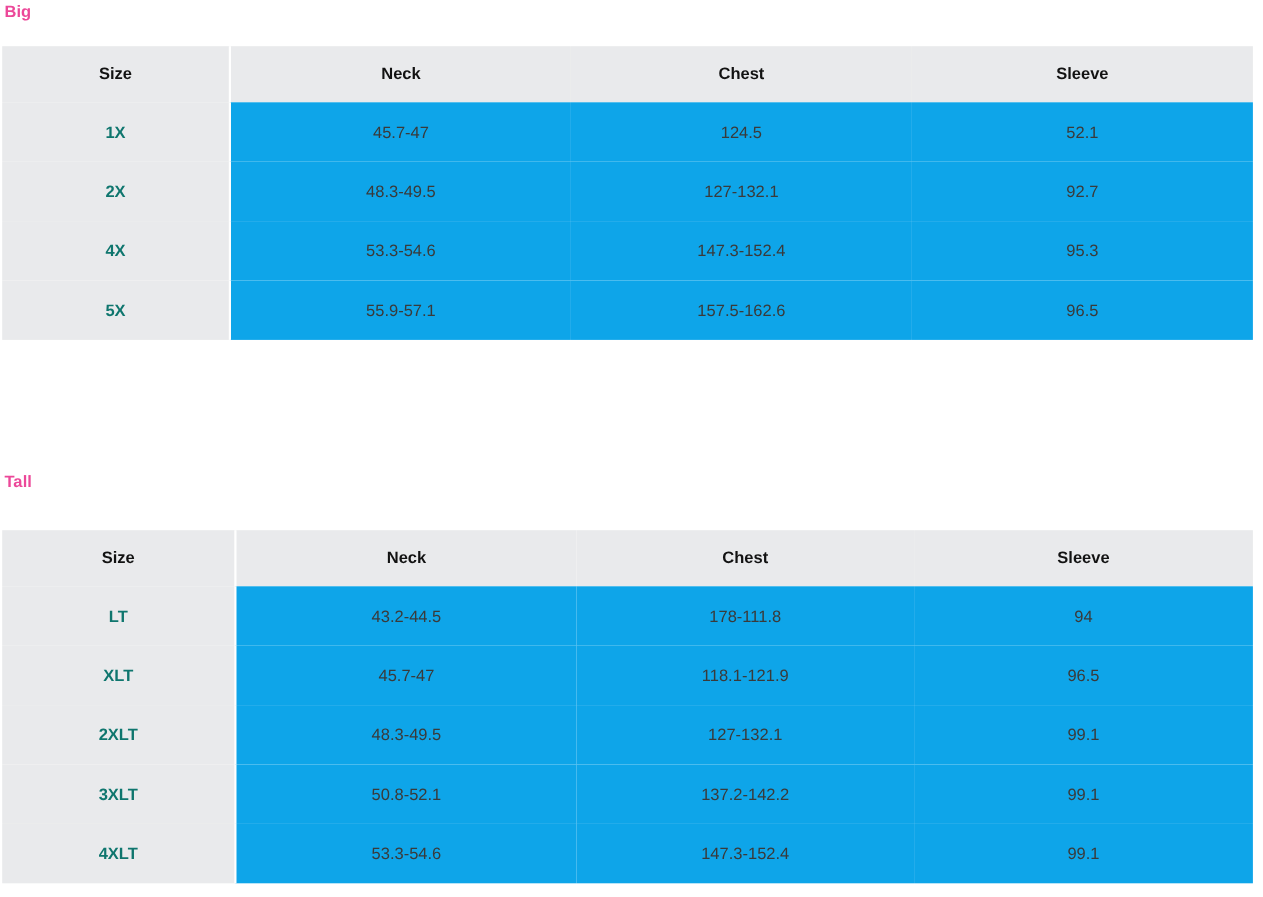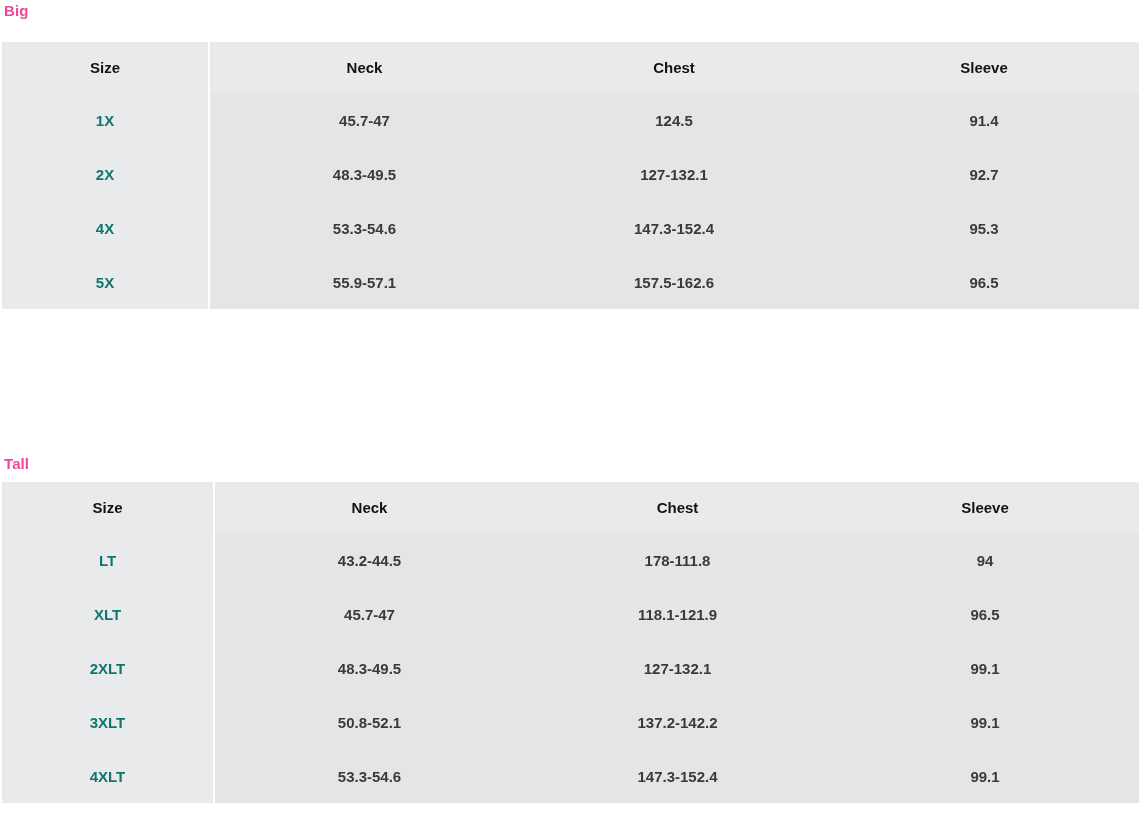--- a/index.html
+++ b/index.html
@@ -24,21 +24,21 @@
   .section-title {
     font-size: 15px;
     font-weight: bold;
     color: #ec4899;
     letter-spacing: 0.1px;
     position: absolute;
     left: 4px;
   }
 
   #title-big  { top: 2px; }
-  #title-tall { top: 455px; }
+  #title-tall { top: 430px; }
 
   .size-table {
     position: absolute;
     left: 2px;
     border-collapse: collapse;
     table-layout: fixed;
   }
 
   #table-big  { top: 42px;  width: 1137px; }
   #table-tall { top: 482px; width: 1137px; }
@@ -59,23 +59,23 @@
     font-weight: bold;
     color: #121212;
   }
   .size-table thead th.col-size {
     border-right: 2px solid #ffffff;
   }
 
   .size-table tbody td {
     height: 54px;
     font-size: 15px;
-    font-weight: bold;
+    font-weight: normal;
     color: #3a3a3a;
-    background: #e5e5e5;
+    background: #0ea5e9;
   }
 
   .size-table tbody td.col-size {
     background: #e9eaec;
     font-weight: bold;
     color: #0f766e;
     border-right: 2px solid #ffffff;
   }
 
   
@@ -110,21 +110,21 @@
         <th>Neck</th>
         <th>Chest</th>
         <th>Sleeve</th>
       </tr>
     </thead>
     <tbody>
       <tr>
         <td class="col-size">1X</td>
         <td>45.7-47</td>
         <td>124.5</td>
-        <td>91.4</td>
+        <td>52.1</td>
       </tr>
       <tr>
         <td class="col-size">2X</td>
         <td>48.3-49.5</td>
         <td>127-132.1</td>
         <td>92.7</td>
       </tr>
       <tr>
         <td class="col-size">4X</td>
         <td>53.3-54.6</td>

